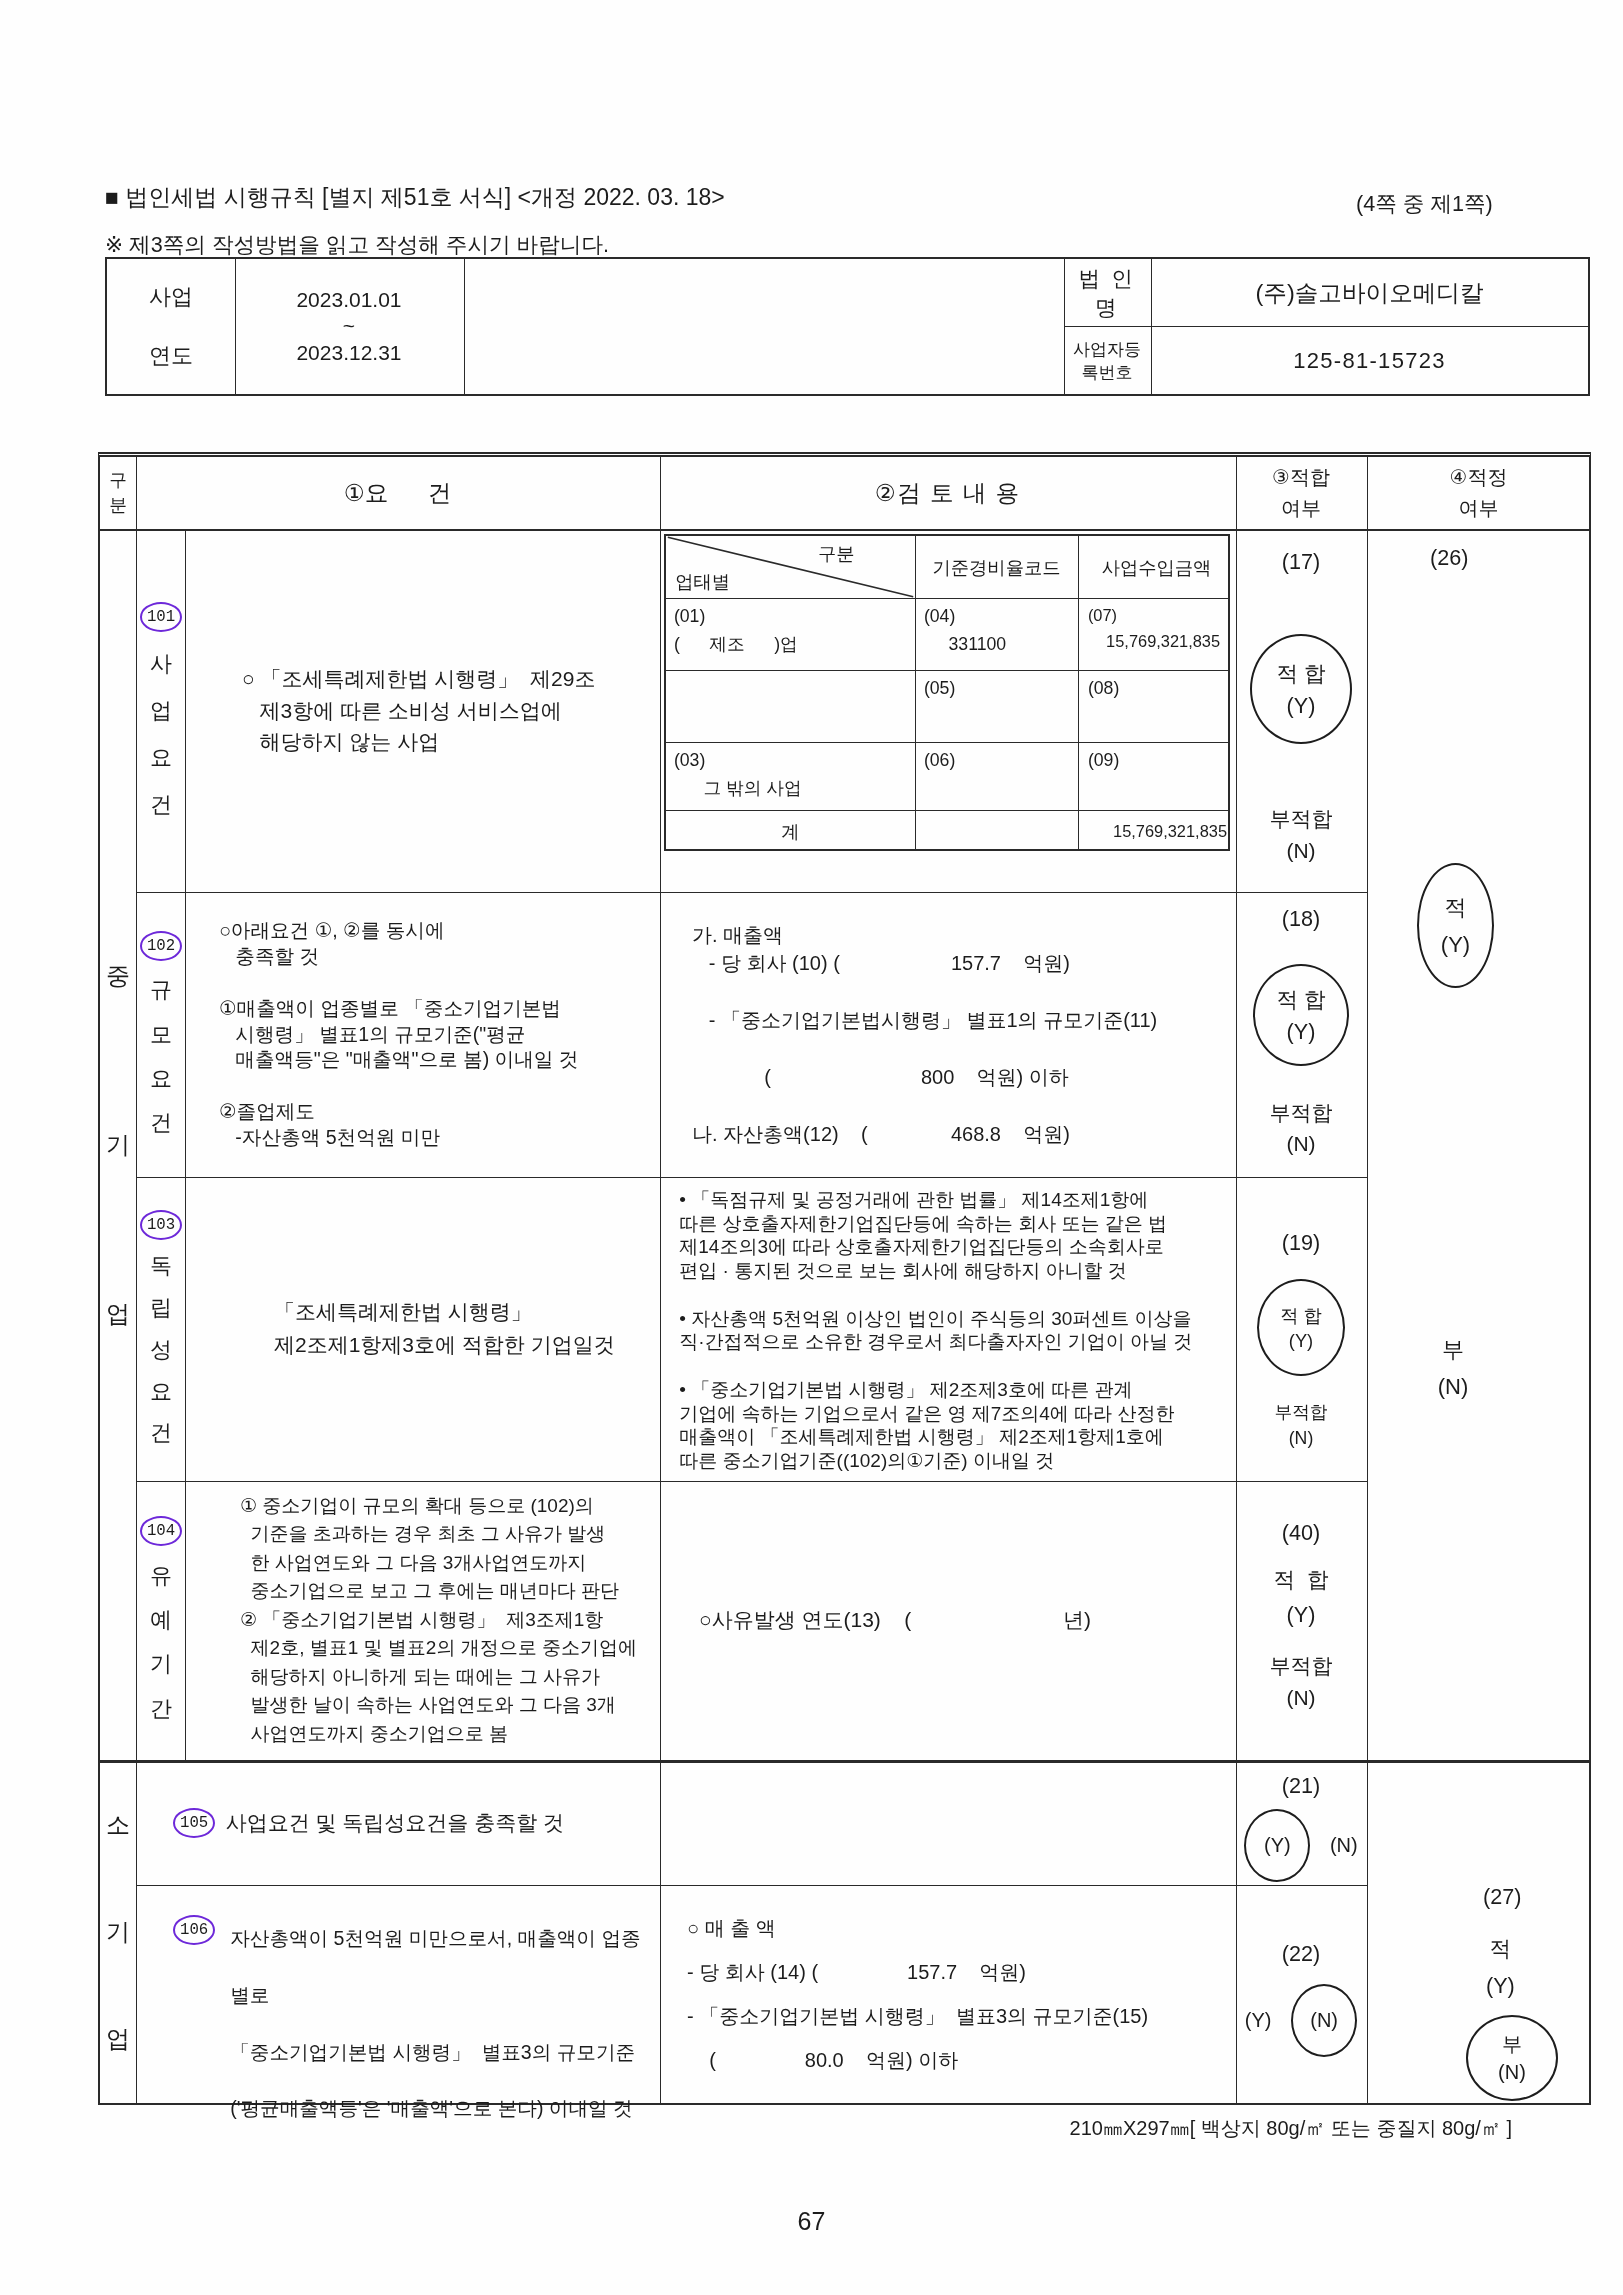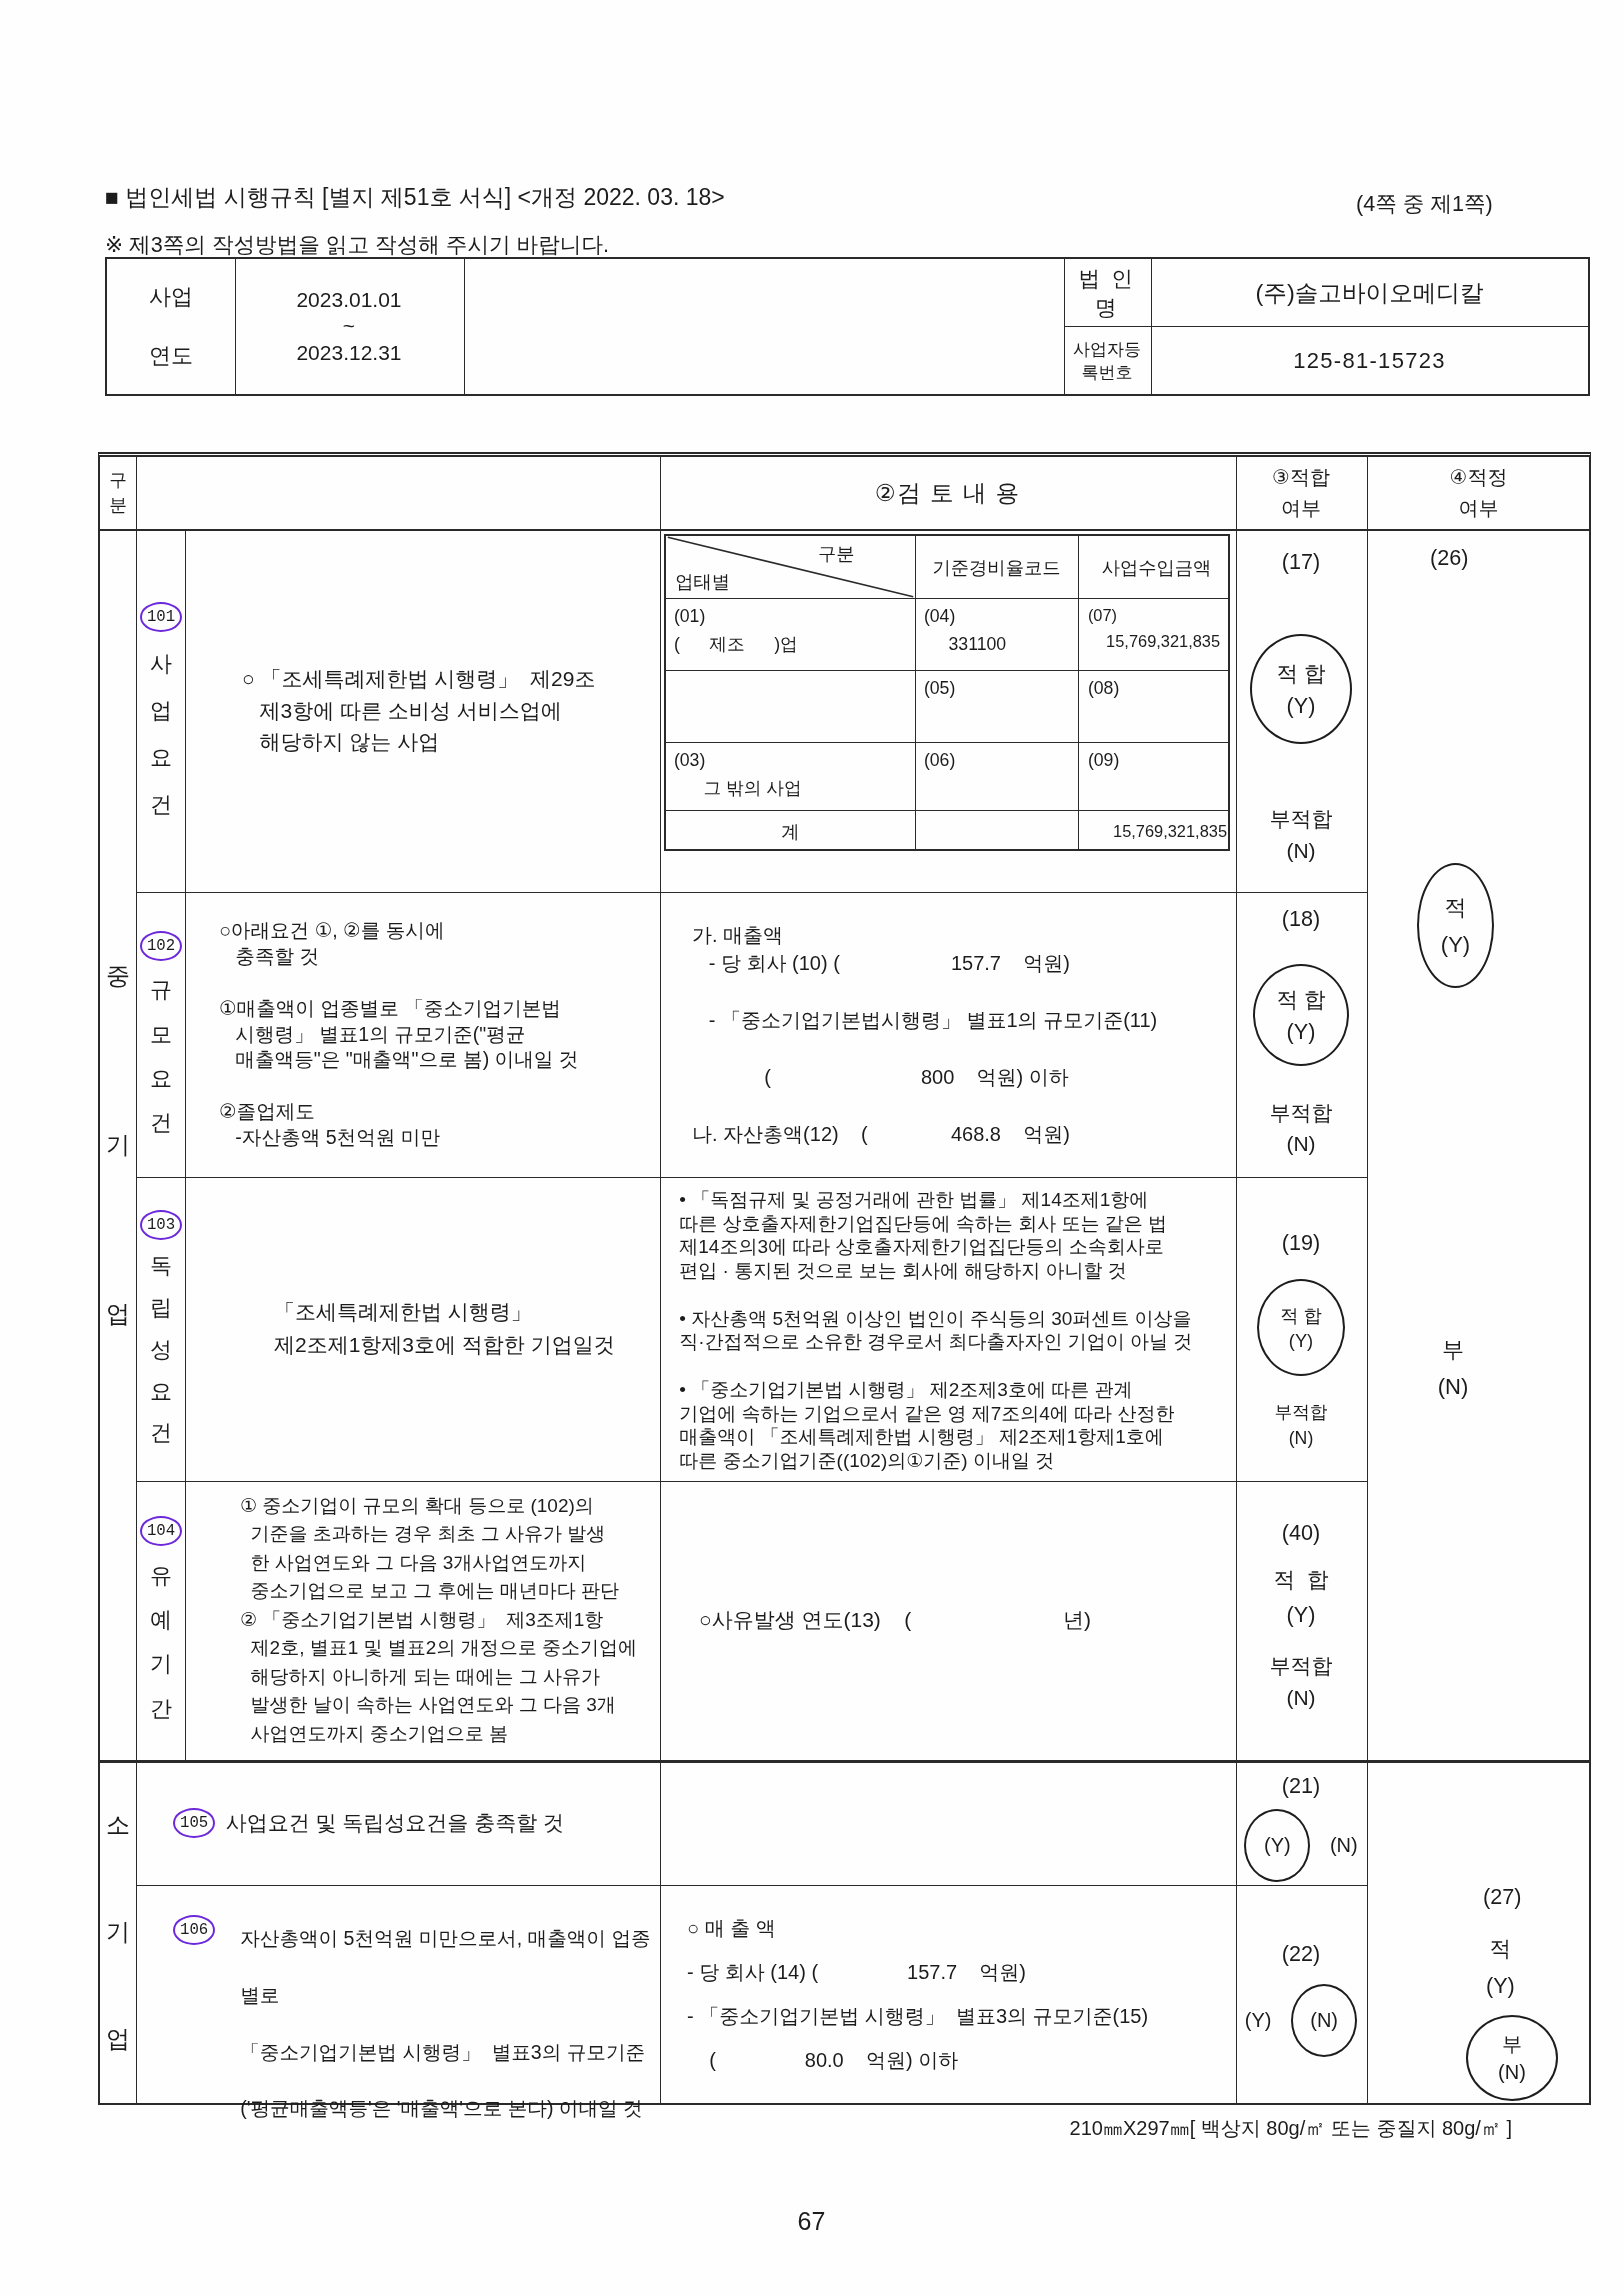--- a/index.html
+++ b/index.html
@@ -62,20 +62,21 @@
     <div class="vline" style="left:1267px;top:0;width:1.3px;height:100%;"></div>
     <div class="hline" style="left:0;top:72px;width:100%;height:2px;"></div>
     <div class="hline" style="left:36px;top:435px;width:1231px;height:1.3px;"></div>
     <div class="hline" style="left:36px;top:720px;width:1231px;height:1.3px;"></div>
     <div class="hline" style="left:36px;top:1024px;width:1231px;height:1.3px;"></div>
     <div class="hline" style="left:0;top:1303px;width:100%;height:2.6px;"></div>
     <div class="hline" style="left:36px;top:1428px;width:1231px;height:1.3px;"></div>
 
     <div class="cell c pre" style="left:0;top:0;width:36px;height:72px;font-size:17.7px;line-height:1.4;">구
 분</div>
+    <div class="cell c pre" style="left:37px;top:0;width:521px;height:72px;font-size:23.6px;">①요      건</div>
     <div class="cell c" style="left:561px;top:0;width:573px;height:72px;font-size:23.6px;letter-spacing:1.3px;">②검 토 내 용</div>
     <div class="cell c pre" style="left:1137px;top:0;width:128px;height:72px;font-size:20px;line-height:1.55;">③적합
 여부</div>
     <div class="cell c pre" style="left:1268px;top:0;width:221px;height:72px;font-size:20px;line-height:1.55;">④적정
 여부</div>
 
     <div class="cell vstrip" style="left:0;top:72px;width:36px;height:1231px;gap:137px;font-size:24px;">
       <span>중</span>
       <span>기</span>
       <span>업</span>
@@ -246,21 +247,21 @@
     <div class="cell vstrip" style="left:1137px;top:1303px;width:128px;height:126px;gap:19px;">
       <span class="num">(21)</span>
       <span class="yn-row">
         <span class="yn-circle">
             <span>(Y)</span>
           </span>
         <span>(N)</span>
       </span>
     </div>
 
-    <div class="cell" style="left:37px;top:1428px;width:521px;height:218px;align-items:flex-start;gap:25px;padding:25px 2.6px 0 36px;font-size:19.6px;box-sizing:border-box;">
+    <div class="cell" style="left:37px;top:1428px;width:521px;height:218px;align-items:flex-start;gap:15px;padding:25px 2.6px 0 36px;font-size:19.6px;box-sizing:border-box;">
       <span class="badge" style="margin-top:5.2px;">106</span>
       <span class="pre" style="line-height:2.9;">자산총액이 5천억원 미만으로서, 매출액이 업종별로
 「중소기업기본법 시행령」  별표3의 규모기준
 ('평균매출액등'은 '매출액'으로 본다) 이내일 것</span>
     </div>
     <div class="cell pre" style="left:561px;top:1428px;width:573px;height:218px;align-items:center;padding-left:26px;font-size:20px;line-height:2.2;box-sizing:border-box;">○ 매 출 액
 - 당 회사 (14) (                157.7    억원)
 - 「중소기업기본법 시행령」  별표3의 규모기준(15)
     (                80.0    억원) 이하</div>
     <div class="cell vstrip" style="left:1137px;top:1428px;width:128px;height:218px;gap:26px;">

